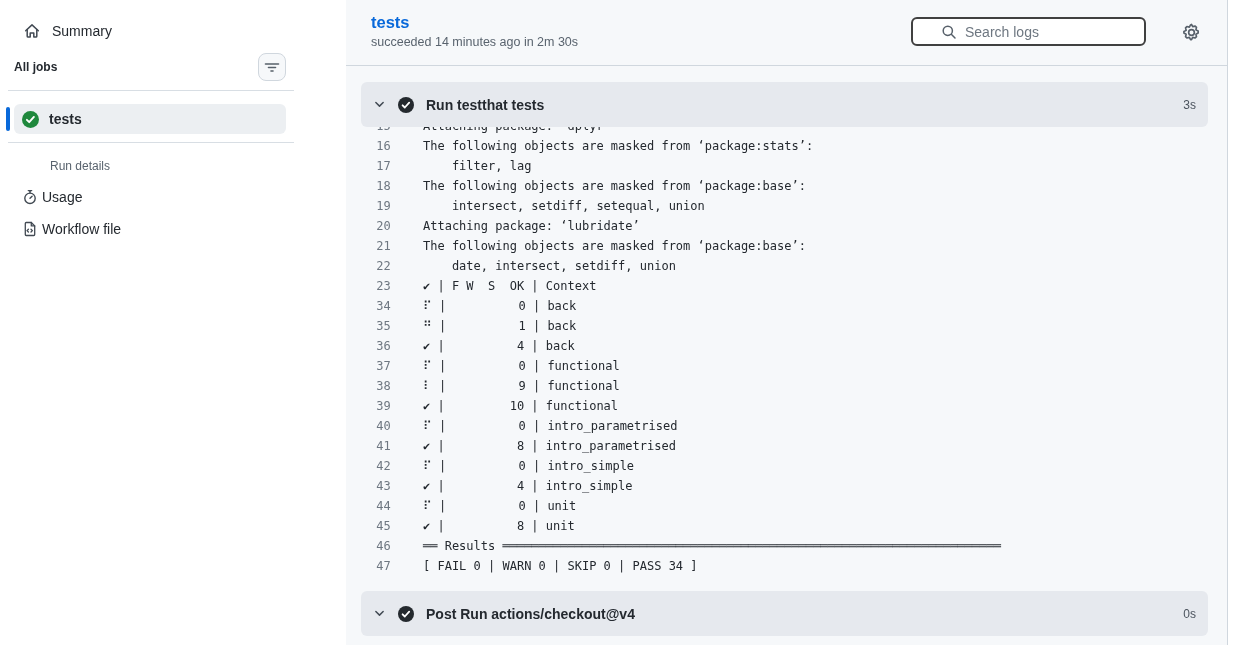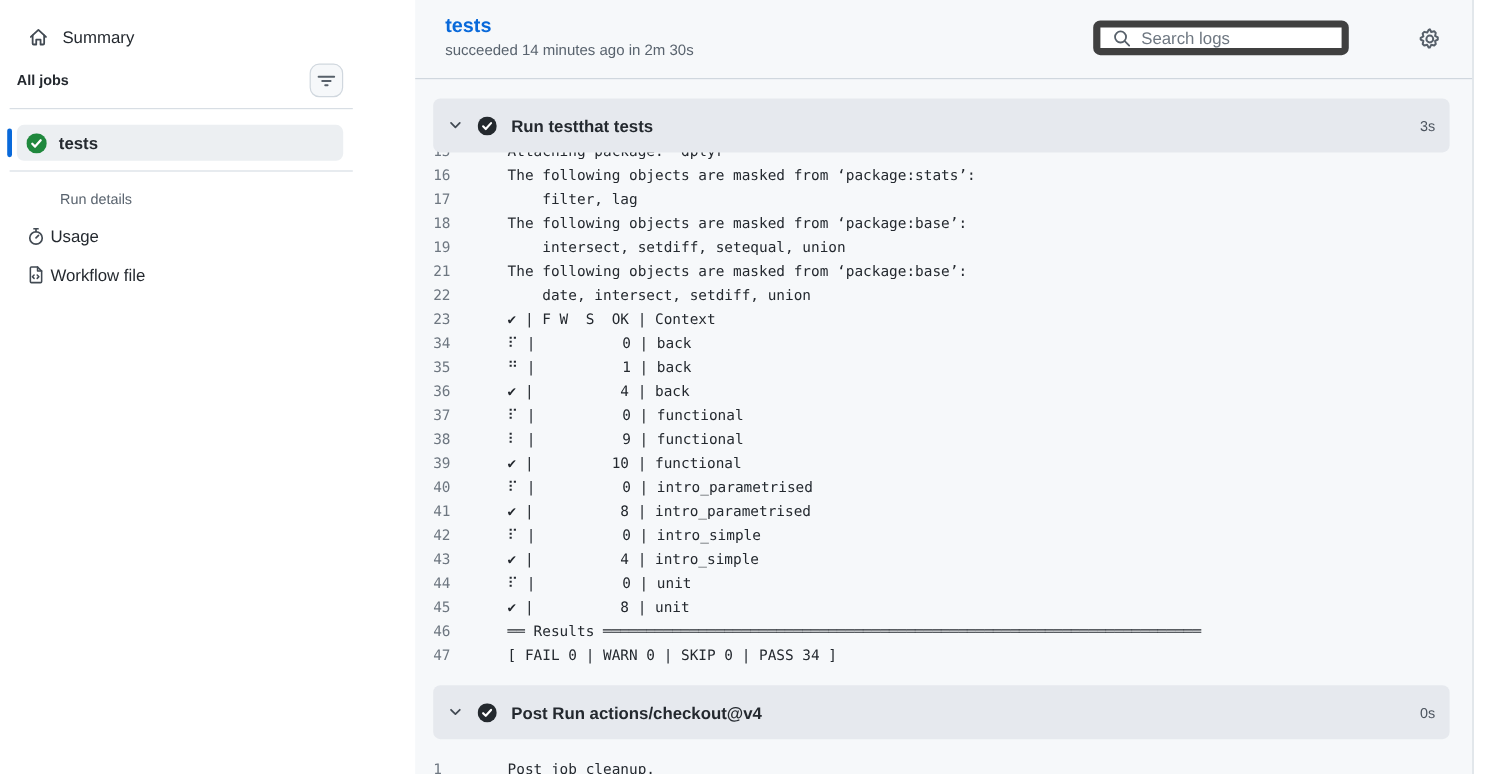--- a/index.html
+++ b/index.html
@@ -70,23 +70,23 @@
   }
   .job-title {
     position:absolute; left:25px; top:13px;
     font-size:16.5px; font-weight:700; color:#0969da; cursor:pointer;
   }
   .job-subtitle {
     position:absolute; left:25px; top:35px;
     font-size:12.5px; color:#59636e;
   }
   .search-box {
-    position:absolute; left:565px; top:17px; width:213px; height:29px;
-    background:#ffffff; border:6px solid #404040; border-radius:6px;
-    display:flex; align-items:center; gap:8px; padding:0 10px;
+    position:absolute; left:565px; top:17px; width:235px; height:29px;
+    background:#ffffff; border:2px solid #404040; border-radius:6px;
+    display:flex; align-items:center; gap:8px; padding:0 28px;
   }
   .search-box input {
     border:none; outline:none; background:transparent; flex:1;
     font-family:"Liberation Sans", sans-serif;
     font-size:14px; color:#24292f;
   }
   .search-box input::placeholder { color:#6e7781; }
   .gear-btn {
     position:absolute; left:834px; top:21px; width:22px; height:22px;
     display:flex; align-items:center; justify-content:center; cursor:pointer;
@@ -105,21 +105,21 @@
   .step-duration { font-size:12px; color:#4b535d; }
   .step-body {
     position:relative; z-index:1;
     font-family:"DejaVu Sans Mono","Liberation Mono",monospace;
     font-size:12px;
   }
   .step-body.padded { padding-top:15px; }
   .log-line { height:20px; line-height:20px; display:flex; white-space:pre; }
   .log-line.clipped { margin-top:-11px; }
   .ln {
-    flex:none; width:45px; text-align:left; color:#6e7781; cursor:pointer;
+    flex:none; width:45px; text-align:center; color:#6e7781; cursor:pointer;
   }
   .lt { padding-left:17px; color:#24292f;text-align:right; }
   .icon { display:inline-flex; align-items:center; justify-content:center; }
 </style>
 </head>
 <body>
 
 <nav class="sidebar">
   <div class="summary-item">
     <span class="icon">
@@ -228,20 +228,21 @@
             </span>
             <span class="step-title">Run testthat tests</span>
             <span class="step-duration">3s</span>
           </header>
           <div class="step-body">
             <div class="log-line clipped"><span class="ln">15</span><span class="lt">Attaching package: ‘dplyr’</span></div>
             <div class="log-line"><span class="ln">16</span><span class="lt">The following objects are masked from ‘package:stats’:</span></div>
             <div class="log-line"><span class="ln">17</span><span class="lt">    filter, lag</span></div>
             <div class="log-line"><span class="ln">18</span><span class="lt">The following objects are masked from ‘package:base’:</span></div>
             <div class="log-line"><span class="ln">19</span><span class="lt">    intersect, setdiff, setequal, union</span></div>
+            <div class="log-line"><span class="ln">20</span><span class="lt">Attaching package: ‘lubridate’</span></div>
             <div class="log-line"><span class="ln">21</span><span class="lt">The following objects are masked from ‘package:base’:</span></div>
             <div class="log-line"><span class="ln">22</span><span class="lt">    date, intersect, setdiff, union</span></div>
             <div class="log-line"><span class="ln">23</span><span class="lt">✔ | F W  S  OK | Context</span></div>
             <div class="log-line"><span class="ln">34</span><span class="lt">⠏ |          0 | back</span></div>
             <div class="log-line"><span class="ln">35</span><span class="lt">⠛ |          1 | back</span></div>
             <div class="log-line"><span class="ln">36</span><span class="lt">✔ |          4 | back</span></div>
             <div class="log-line"><span class="ln">37</span><span class="lt">⠏ |          0 | functional</span></div>
             <div class="log-line"><span class="ln">38</span><span class="lt">⠇ |          9 | functional</span></div>
             <div class="log-line"><span class="ln">39</span><span class="lt">✔ |         10 | functional</span></div>
             <div class="log-line"><span class="ln">40</span><span class="lt">⠏ |          0 | intro_parametrised</span></div>

